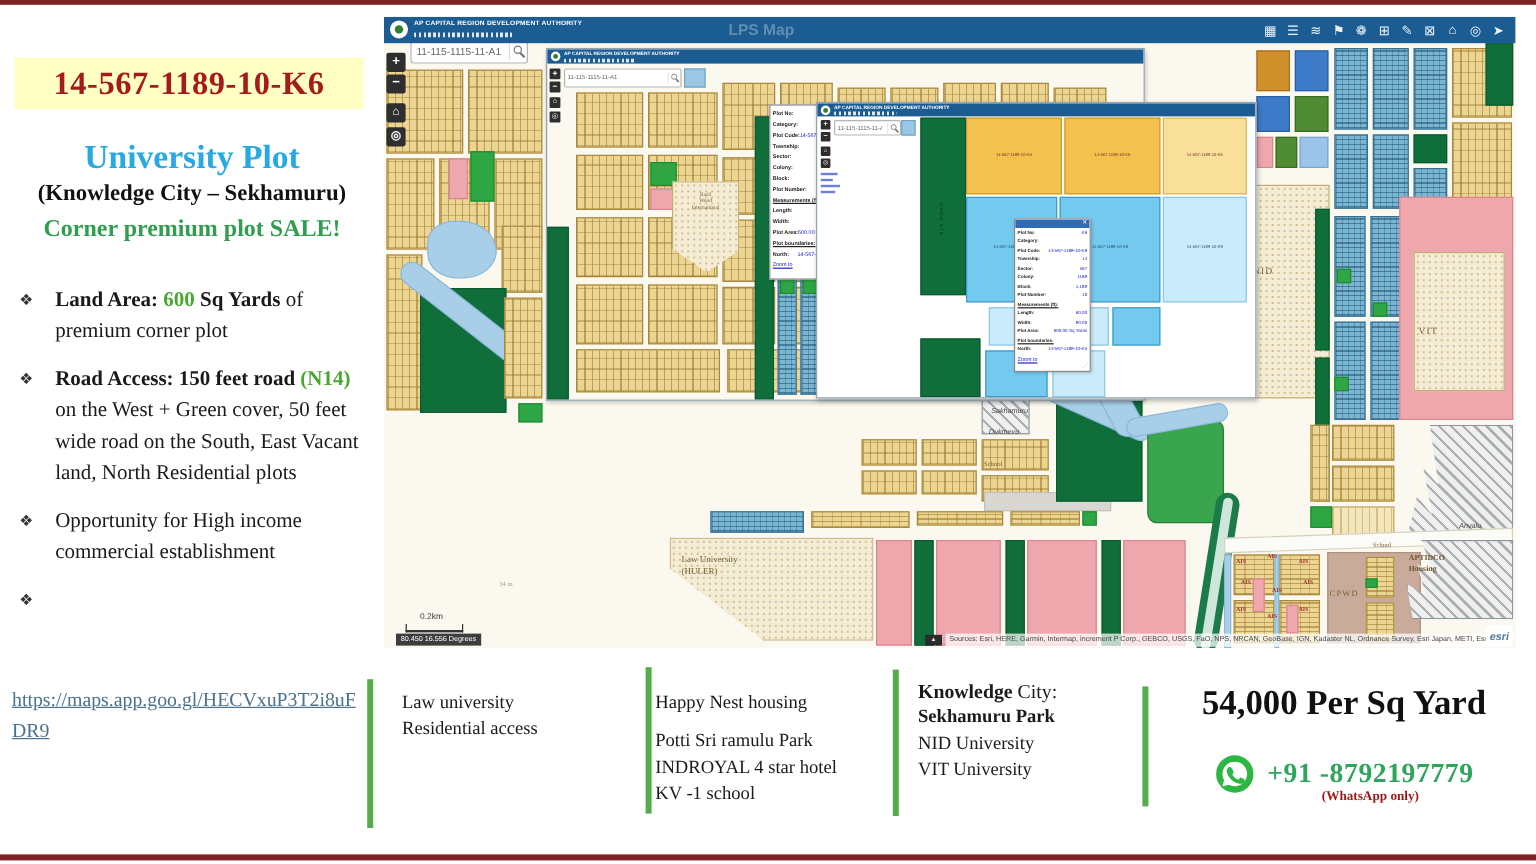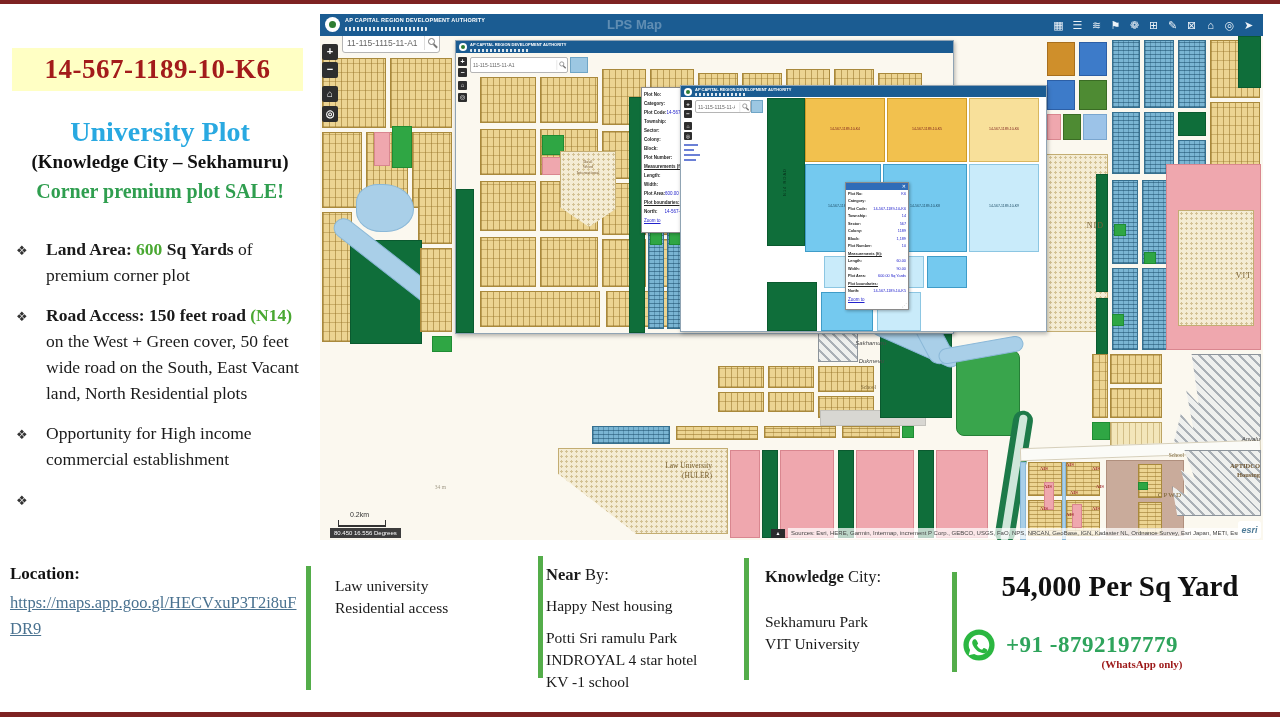--- a/index.html
+++ b/index.html
@@ -23,21 +23,21 @@
   .foot{position:absolute;left:0;top:550px;width:1280px;height:162px;background:#fff}
   .floc{position:absolute;left:10px;top:14px;width:292px}
   .floc .lt{font-weight:bold;font-size:17px;color:#111}
   .floc a{display:block;margin-top:6px;font-size:16.5px;color:#4a7290;text-decoration:underline;overflow-wrap:anywhere;line-height:26px}
   .fdiv{position:absolute;width:5px;background:#54ad4a}
   .fcol{position:absolute;width:200px;font-size:15.5px;color:#1a1a1a}
   .fcol .fh{font-size:16.5px}
   .fcol .fh .b{font-weight:bold}
   .priceblk{position:absolute;left:962px;top:20px;width:316px;text-align:center}
   .price{font-size:29px;font-weight:bold;color:#111}
-  .phrow{position:absolute;left:0;top:58px;width:316px;display:flex;align-items:center;gap:10px}
+  .phrow{position:absolute;left:0;top:58px;width:316px;display:flex;align-items:center;justify-content:center;gap:10px}
   .phone{font-size:23px;font-weight:bold;color:#2fa45c;letter-spacing:.5px}
   .phnote{position:absolute;left:44px;top:88px;width:272px;text-align:center;font-size:11px;font-weight:bold;color:#9c1818}
   
   .map{position:absolute;left:320px;top:14px;width:943px;height:526px;background:#fbf8ef;overflow:hidden;
        font-family:"Liberation Sans","DejaVu Sans",sans-serif}
   .maphead{position:absolute;left:0;top:0;width:943px;height:22px;background:#1b5c92;z-index:15}
   .mlogo{position:absolute;left:5px;top:3px;width:15px;height:15px;background:#fff;border-radius:50%}
   .mlogo::after{content:"";position:absolute;left:4px;top:4px;width:7px;height:7px;background:#2e7d32;border-radius:50%}
   .agency{position:absolute;left:25px;top:3px;width:150px;font-size:5.5px;font-weight:bold;color:#fff;letter-spacing:.2px;white-space:nowrap;overflow:hidden}
   .faux{position:absolute;background:repeating-linear-gradient(90deg,rgba(255,255,255,.85) 0 2px,transparent 2px 4px);border-radius:1px}
@@ -70,21 +70,21 @@
   .blu{background:#3d7bc9;border:1px solid #2c5fa6}
   .lb2{background:#9cc3e8;border:1px solid #7aa6cf}
   .grn2{background:#4e8b33;border:1px solid #3a6c24}
   .road{background:#fbfbf7;border:1px solid #d6cfba}
   .rib{background:#1d7a49}
   .ribi{background:#cfe7da}
   .y1{background:#f2c14e;border:1px solid #cf9b27}
   .y2{background:#f8e09a;border:1px solid #d9b75f}
   .b1{background:#74c9ef;border:1px solid #3f9cc8}
   .b2{background:#c9ebfa;border:1px solid #8cc6e2}
-  .mlab{position:absolute;z-index:3;font-family:"Liberation Serif","DejaVu Serif",serif;color:#7a6234;text-align:right;line-height:1.1}
+  .mlab{position:absolute;z-index:3;font-family:"Liberation Serif","DejaVu Serif",serif;color:#7a6234;text-align:left;line-height:1.1}
   .mlab.big{font-size:8px;letter-spacing:1px}
   .mlab.law{font-size:7.5px}
   .mlab.cpwd{font-size:7px;letter-spacing:1px}
   .mlab.apt{font-size:6.5px;font-weight:bold;color:#6d5430}
   .mlab.sch{font-size:5.5px}
   .mlab.plc{font-size:6px;font-style:italic;color:#4a4a4a;font-family:"Liberation Sans",sans-serif}
   .mlab.r34{font-size:5.5px;color:#a39c8a}
   .mlab.ais{font-size:5px;color:#a23333;font-weight:bold;width:18px}
   .ctrl{position:absolute;z-index:10;width:16px;height:16px;background:#2e2e2e;color:#fff;
         font:bold 11px/15px "Liberation Sans",sans-serif;text-align:center;border-radius:2px;cursor:pointer}
@@ -556,42 +556,41 @@
             <span class="pv">14-567-1189-10-K5</span>
           </div>
           <div class="pzoom">Zoom to</div>
           <div class="phandle">⋰</div>
         </div>
     </div>
   </div>
 
   <div class="foot" id="foot">
     <div class="floc">
-      <div class="lt">Location:</div>
       <a href="#">https://maps.app.goo.gl/HECVxuP3T2i8uFDR9</a>
     </div>
     <div id="foot-cols">
         <div class="fdiv" style="left: 306px; top: 16px; height: 124px;"></div>
         <div class="fdiv" style="left: 538px; top: 6px; height: 122px;"></div>
         <div class="fdiv" style="left: 744px; top: 8px; height: 122px;"></div>
         <div class="fdiv" style="left: 952px; top: 22px; height: 100px;"></div>
         <div class="fcol" style="left: 335px; top: 25px;">
           <div class="fitem" style="line-height: 21.5px;">Law university</div>
           <div class="fitem" style="line-height: 21.5px;">Residential access</div>
         </div>
         <div class="fcol" style="left: 546px; top: 15px;">
-          <div class="fh"><span class="b">Near</span><span> By:</span></div>
           <div class="fitem" style="line-height: 22px; margin-top: 10px;">Happy Nest housing</div>
           <div class="fitem" style="line-height: 22px; margin-top: 10px;">Potti Sri ramulu Park</div>
           <div class="fitem" style="line-height: 22px;">INDROYAL 4 star hotel</div>
           <div class="fitem" style="line-height: 22px;">KV -1 school</div>
         </div>
         <div class="fcol" style="left: 765px; top: 17px;">
           <div class="fh"><span class="b">Knowledge</span><span> City:</span></div>
-          <div class="fitem" style="line-height: 22px; margin-top: 24px;">Sekhamuru Park</div>
+          <div class="fitem" style="line-height: 22px;  font-weight: bold;">Sekhamuru Park</div>
+          <div class="fitem" style="line-height: 22px;">NID University</div>
           <div class="fitem" style="line-height: 22px;">VIT University</div>
         </div>
       </div>
     <div class="priceblk">
       <div class="price">54,000 Per Sq Yard</div>
       <div class="phrow">
         <svg class="wicon" viewBox="0 0 48 48">
           <circle cx="24" cy="24" r="22" fill="#2bb741"></circle>
           <path d="M24 9.5c-8 0-14.5 6.5-14.5 14.5 0 2.6.7 5 1.9 7.1L9.5 38.5l7.7-1.9c2 1.1 4.4 1.8 6.8 1.8 8 0 14.5-6.5 14.5-14.5S32 9.5 24 9.5z" fill="#fff"></path>
           <path d="M19.8 16.8c-.4-.9-.8-.9-1.2-.9h-1c-.3 0-.9.1-1.4.7-.5.5-1.8 1.8-1.8 4.3s1.9 5 2.1 5.4c.3.4 3.6 5.8 9 7.9 4.5 1.8 5.4 1.4 6.3 1.3 1-.1 3.1-1.3 3.5-2.5.4-1.2.4-2.3.3-2.5-.1-.2-.4-.4-.9-.6-.5-.3-3-1.5-3.4-1.6-.5-.2-.8-.3-1.1.2-.3.5-1.3 1.6-1.5 1.9-.3.3-.6.4-1 .1-.5-.2-2-.7-3.8-2.4-1.4-1.3-2.4-2.8-2.6-3.3-.3-.5 0-.8.2-1l.7-.8c.2-.3.3-.5.4-.8.2-.3.1-.6 0-.8l-1.8-3.6z" fill="#2bb741"></path>

